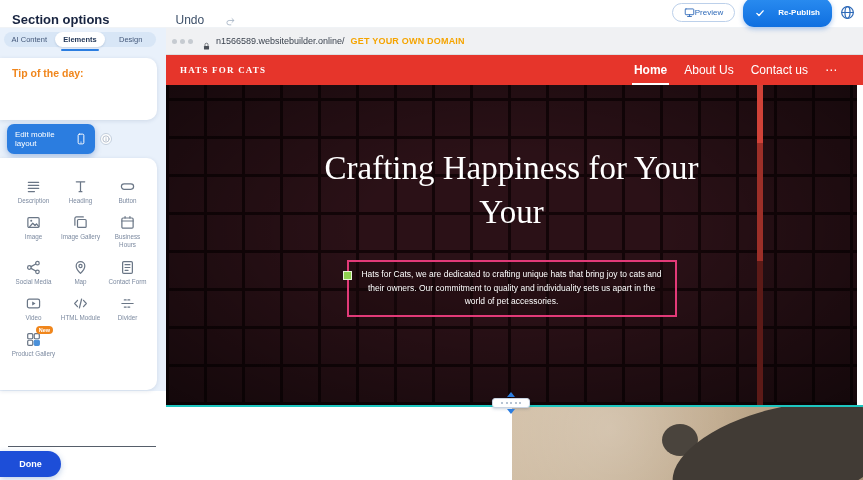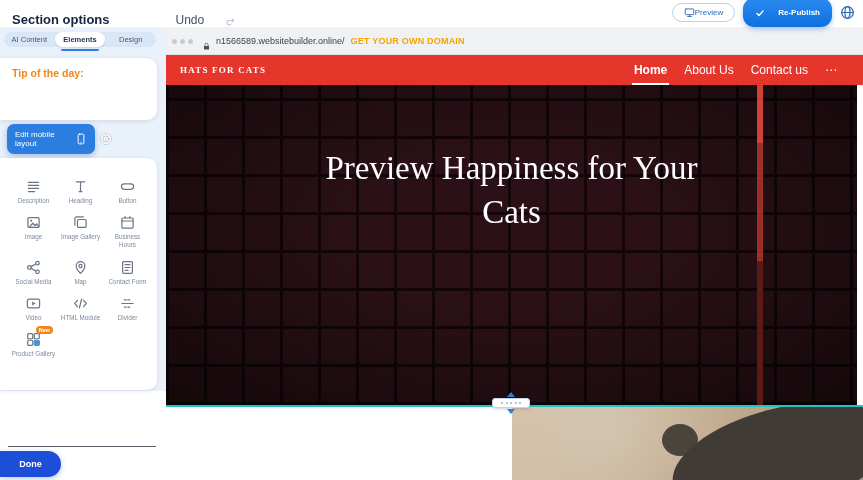--- a/index.html
+++ b/index.html
@@ -310,21 +310,25 @@
       <span class="logo">HATS FOR CATS</span>
       <nav class="site-nav">
           <span class="nav-item active">Home</span>
           <span class="nav-item">About Us</span>
           <span class="nav-item">Contact us</span>
           <span class="nav-item">⋯</span>
         </nav>
     </div>
 
     <section class="hero">
-      <h1 class="hero-title">Preview Happiness for Your Cats</h1>
+      <h1 class="hero-title">Crafting Happiness for Your Your</h1>
+      <div class="hero-box">
+        <span class="green-handle"></span>
+        <span>Hats for Cats, we are dedicated to crafting unique hats that bring joy to cats and their owners. Our commitment to quality and individuality sets us apart in the world of pet accessories.</span>
+      </div>
     </section>
 
     <div class="scroll-strip"></div>
 
     <div class="teal-line"></div>
 
     <div class="drag-widget">
       <span class="tri-up"></span>
       <span class="drag-box">
           <i></i>

